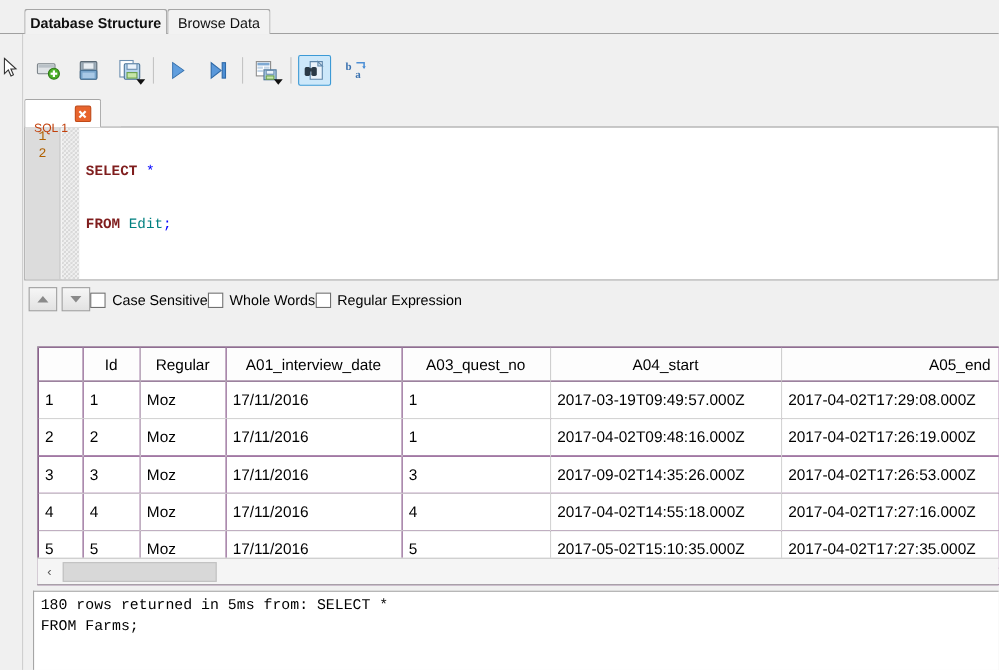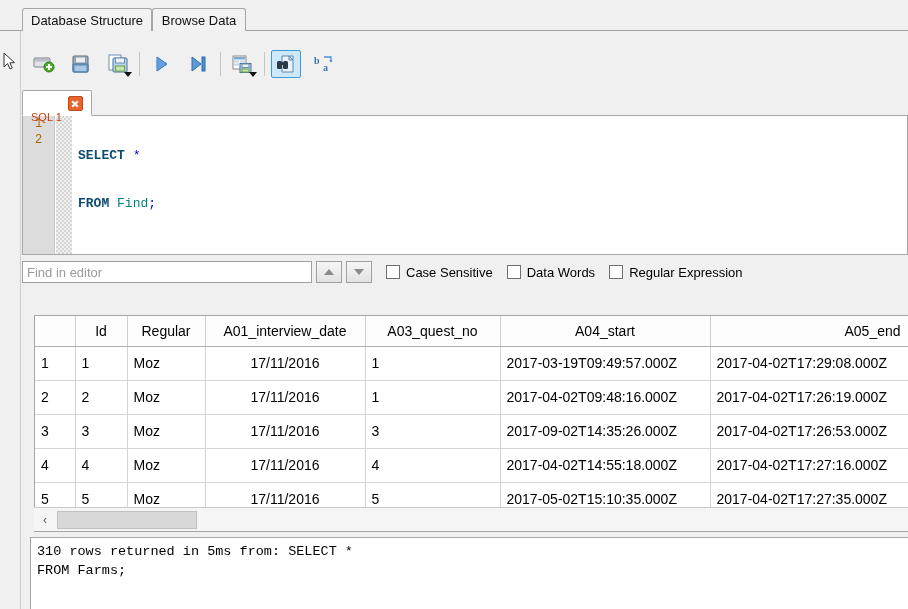--- a/index.html
+++ b/index.html
@@ -178,21 +178,21 @@
   .code {
     position: absolute;
     left: 55px; top: 0;
     right: 0;
     font-family: "Liberation Mono", monospace;
     font-size: 13px;
     line-height: 16px;
     white-space: pre;
   }
   .code .line { height: 16px; }
-  .kw   { color: #0c4a6e; font-weight: bold; }
+  .kw   { color: #7f1d1d; font-weight: bold; }
   .tbl  { color: #008080; }
   .op   { color: #0000ff; }
   .punc { color: #0000ff; }
 
   
   .findbar {
     position: absolute;
     left: 0; top: 170px;
     width: 886px; height: 24px;
     display: flex;
@@ -221,21 +221,21 @@
     border-left: 5px solid transparent;
     border-right: 5px solid transparent;
     border-bottom: 6px solid #8a8a8a;
   }
   .tri-dn {
     width: 0; height: 0;
     border-left: 5px solid transparent;
     border-right: 5px solid transparent;
     border-top: 6px solid #8a8a8a;
   }
-  .chk-group { display: flex; align-items: flex-start; margin-left: 14px; }
+  .chk-group { display: flex; align-items: flex-end; }
   .chk-box {
     width: 14px; height: 14px;
     background: #fff;
     border: 1px solid #707070;
   }
   .chk-label { margin-left: 6px; font-size: 13px; color: #000; white-space: nowrap; }
 
   
   .results {
     position: absolute;
@@ -278,21 +278,21 @@
   td.rowhdr {
     background: #fbfbfb;
     color: #000;
     text-align: left;
     padding-left: 6px;
   }
   td.empty-row { height: 14px; }
   .c-row  { width: 40px; }
   .c-id   { width: 52px; }
   .c-ctry { width: 78px; }
-  .c-date { width: 160px; text-align: center; }
+  .c-date { width: 160px; }
   .c-qno  { width: 135px; }
   .c-st   { width: 210px; }
   .c-end  { width: 325px; }
 
   
   .hscroll {
     position: absolute;
     left: 34px; top: 507px;
     width: 874px; height: 24px;
     background: #f5f5f5;
@@ -337,21 +337,21 @@
     background: #cfcfcf;
   }
 </style>
 </head>
 <body>
 
 <div id="app">
 
   <div class="main-tabbar">
     <div class="tabstrip-line"></div>
-    <div class="mtab" style="left:22px;width:130px;">
+    <div class="mtab" style="left:22px;width:130px;font-weight:bold;">
       <span>Database Structure</span>
     </div>
     <div class="mtab" style="left:152px;width:94px;">
       <span>Browse Data</span>
     </div>
   </div>
 
   <div class="toolbar">
 
     <div class="tb-btn" style="left:29px;">
@@ -453,40 +453,39 @@
     </div>
 
     <div class="editor-wrap">
       <div class="gutter">
         <div class="ln">1</div>
         <div class="ln">2</div>
       </div>
       <div class="fold-margin"></div>
       <div class="code">
         <div class="line"><span class="kw">SELECT</span><span> </span><span class="op">*</span></div>
-        <div class="line"><span class="kw">FROM</span><span> </span><span class="tbl">Find</span><span class="punc">;</span></div>
+        <div class="line"><span class="kw">FROM</span><span> </span><span class="tbl">Edit</span><span class="punc">;</span></div>
       </div>
     </div>
 
     <div class="findbar">
-      <input class="find-input" type="text" placeholder="Find in editor" style="">
       <div class="find-nav">
         <span class="tri-up"></span>
       </div>
       <div class="find-nav">
         <span class="tri-dn"></span>
       </div>
 
       <div class="chk-group">
         <span class="chk-box"></span>
         <span class="chk-label">Case Sensitive</span>
       </div>
       <div class="chk-group">
         <span class="chk-box"></span>
-        <span class="chk-label">Data Words</span>
+        <span class="chk-label">Whole Words</span>
       </div>
       <div class="chk-group">
         <span class="chk-box"></span>
         <span class="chk-label">Regular Expression</span>
       </div>
     </div>
   </div>
 
   <div class="results">
     <table class="grid">
@@ -558,16 +557,16 @@
         </tr>
       </tbody>
     </table>
   </div>
 
   <div class="hscroll">
     <div class="hs-left">‹</div>
     <div class="hs-thumb"></div>
   </div>
 
-  <div class="status-box">310 rows returned in 5ms from: SELECT *
+  <div class="status-box">180 rows returned in 5ms from: SELECT *
 FROM Farms;</div>
 
 </div>
 
 </body></html>

